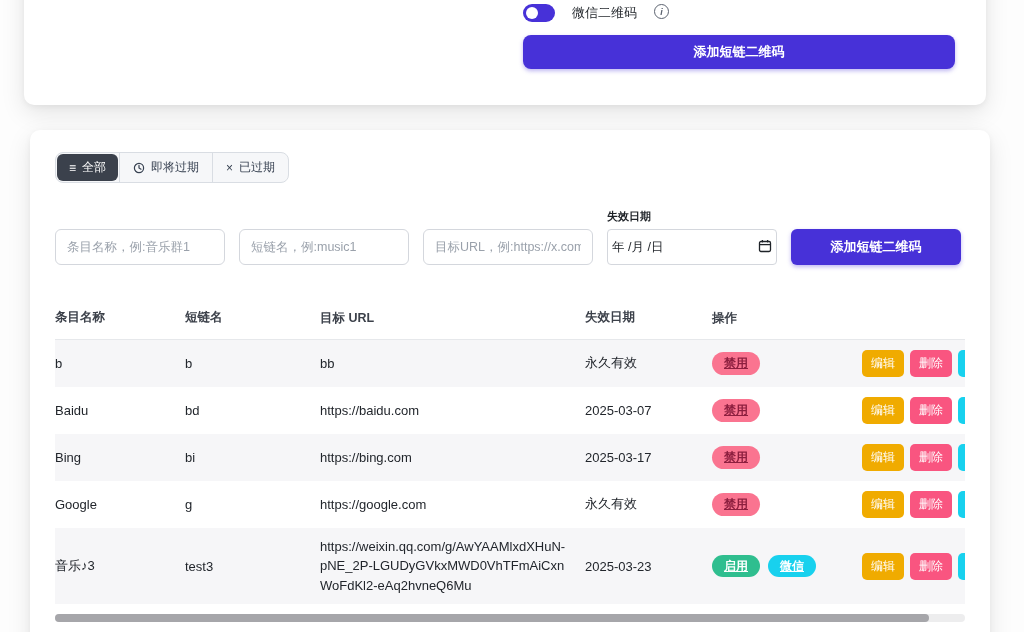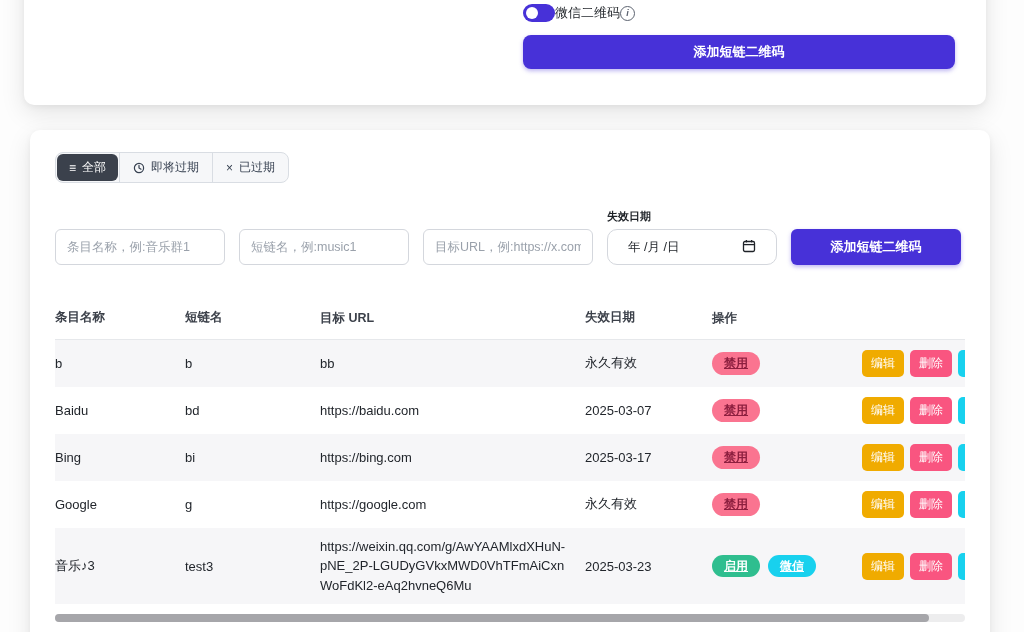--- a/index.html
+++ b/index.html
@@ -3,21 +3,21 @@
 <meta charset="utf-8">
 <style>
   * { margin:0; padding:0; box-sizing:border-box; }
   html,body { background:#fdfdfd; font-family:"Liberation Sans","DejaVu Sans",sans-serif; }
   .screen { position:relative; width:1024px; height:632px; overflow:hidden; background:#fdfdfd; }
 
   .card { position:absolute; background:#fff; border-radius:10px; box-shadow:0 8px 24px rgba(0,0,0,.10), 0 2px 6px rgba(0,0,0,.05); }
 
   
   .top-card { left:24px; top:-82px; width:962px; height:187px; padding:0 30px; }
-  .toggle-row { position:absolute; left:499px; top:86px; display:flex; align-items:center; gap:0; }
+  .toggle-row { position:absolute; left:499px; top:86px; display:flex; align-items:flex-start; gap:17px; }
   .toggle { position:relative; display:inline-block; width:32px; height:18px; border-radius:999px; background:#4731d8; cursor:pointer; }
   .toggle .knob { position:absolute; left:3px; top:3px; width:12px; height:12px; border-radius:50%; background:#fff; }
   .toggle-label { font-size:13px; color:#1f2328; }
   .info-icon { display:inline-flex; align-items:center; justify-content:center; width:15px; height:15px; border:1.4px solid #5c6370; border-radius:50%; font-size:9px; color:#5c6370; font-style:italic; font-weight:bold; }
   .primary-btn { position:absolute; left:499px; top:117px; width:432px; height:34px; background:#4731d8; color:#fff; font-weight:bold; font-size:13px; border:none; border-radius:8px; cursor:pointer; box-shadow:0 2px 4px rgba(71,49,216,.35); font-family:inherit; }
 
   
   .main-card { left:30px; top:130px; width:960px; height:560px; padding:22px 25px; }
   .head-row { display:flex; align-items:center; justify-content:space-between; }
   .page-title { font-size:17px; font-weight:bold; color:#15181d; letter-spacing:.5px; }
@@ -28,21 +28,21 @@
   .seg.active { background:#3b414c; color:#fff; border-radius:6px; margin:1px; padding:5px 12px; }
   .seg .seg-icon { font-size:12px; line-height:1; display:inline-flex; align-items:center; }
   .seg svg { display:block; }
 
   
   .filter-row { display:flex; align-items:flex-end; gap:14px; margin-top:26px; }
   .f-input { width:170px; height:36px; border:1px solid #d4d7dd; border-radius:6px; padding:0 11px; font-size:12.5px; color:#14532d; font-family:inherit; background:#fff; }
   .f-input::placeholder { color:#9aa1ab; }
   .date-group { display:flex; flex-direction:column; width:170px; }
   .date-label { font-size:11px; color:#1f2328; font-weight:bold; margin-bottom:5px; }
-  .date-input { display:flex; align-items:center; justify-content:space-between; height:36px; border:1px solid #d4d7dd; border-radius:10px; padding:0 20px; font-size:12.5px; color:#1f2328; background:#fff; cursor:pointer; }
+  .date-input { display:flex; align-items:center; justify-content:space-between; height:36px; border:1px solid #d4d7dd; border-radius:4px; padding:0 4px; font-size:12.5px; color:#1f2328; background:#fff; cursor:pointer; }
   .filter-add-btn { width:170px; height:36px; background:#4731d8; color:#fff; font-weight:bold; font-size:13px; border:none; border-radius:6px; cursor:pointer; box-shadow:0 2px 4px rgba(71,49,216,.35); font-family:inherit; }
 
   
   .table-wrap { margin-top:44px; overflow:hidden; width:910px; }
   .ttable { width:1022px; }
   .thead { display:flex; border-bottom:1px solid #e6e8eb; padding-bottom:11px; }
   .th { font-size:12.5px; font-weight:bold; color:#3c414a; }
   .trow { display:flex; align-items:center; padding:9px 0; min-height:47px; }
   .trow:nth-child(even) { background:#f6f6f8; }
   .td { font-size:13px; color:#22262c; padding-right:14px; }

